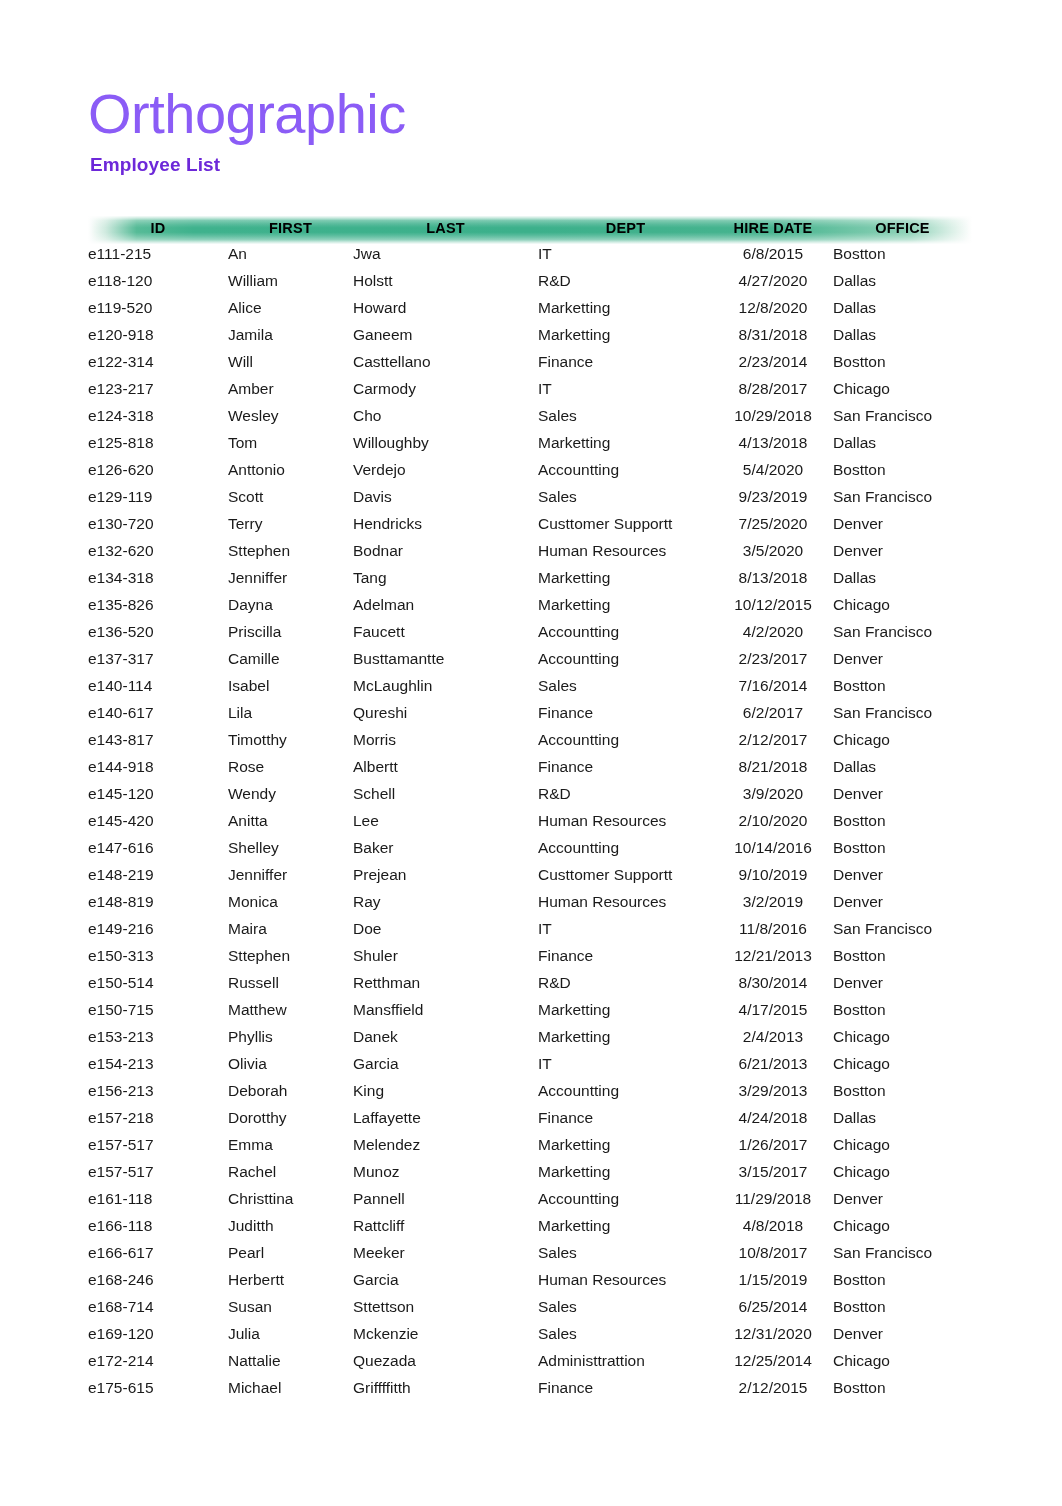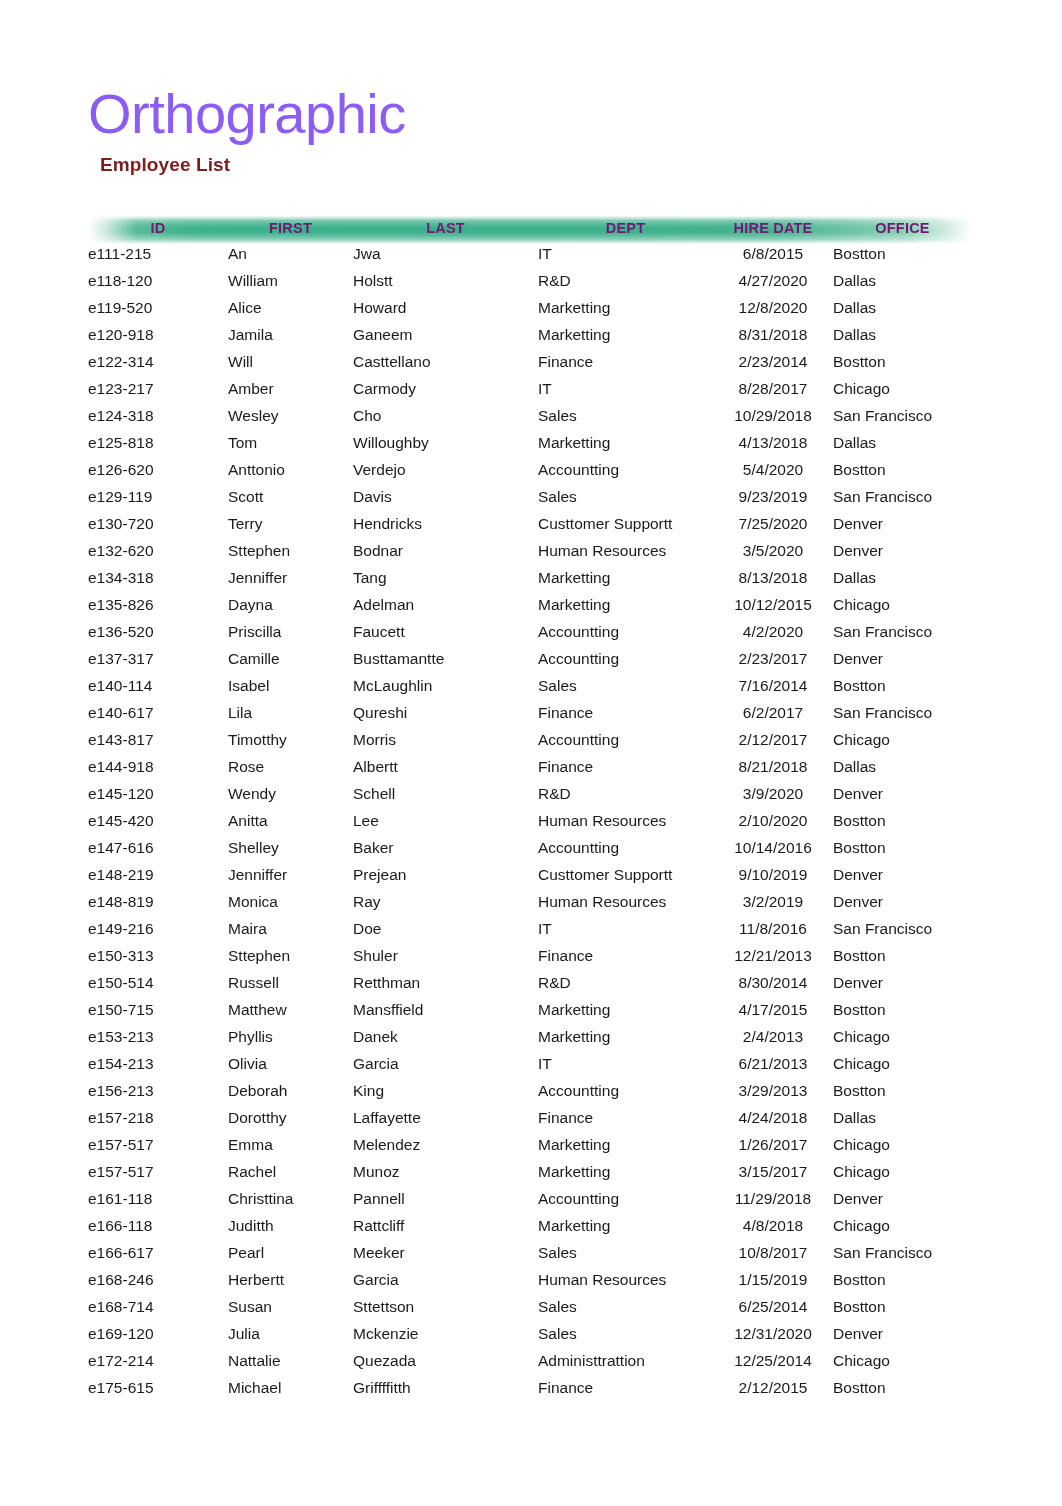--- a/index.html
+++ b/index.html
@@ -31,42 +31,42 @@
     font-size: 56px;
     font-weight: 400;
     line-height: 1.08;
     color: #8b5cf6;
     letter-spacing: -0.5px;
     margin: 0;
   }
   .doc-subtitle {
     font-size: 19px;
     font-weight: bold;
-    color: #7f1d1d;
-    margin: 10px 0 0 12px;
+    color: #6d28d9;
+    margin: 10px 0 0 2px;
     letter-spacing: 0.1px;
   }
 
   
   .table-wrap {
     position: absolute;
     left: 88px;
     top: 216px;
     width: 884px;
   }
   table.emp {
     border-collapse: collapse;
     width: 884px;
     table-layout: fixed;
   }
   table.emp thead th {
     position: relative;
     height: 24px;
     padding: 0;
-    color: #701a75;
+    color: #000000;
     font-size: 14.5px;
     font-weight: bold;
     text-align: center;
     letter-spacing: 0.2px;
     vertical-align: middle;
     background: transparent;
     z-index: 2;
   }
   
   .header-band {

